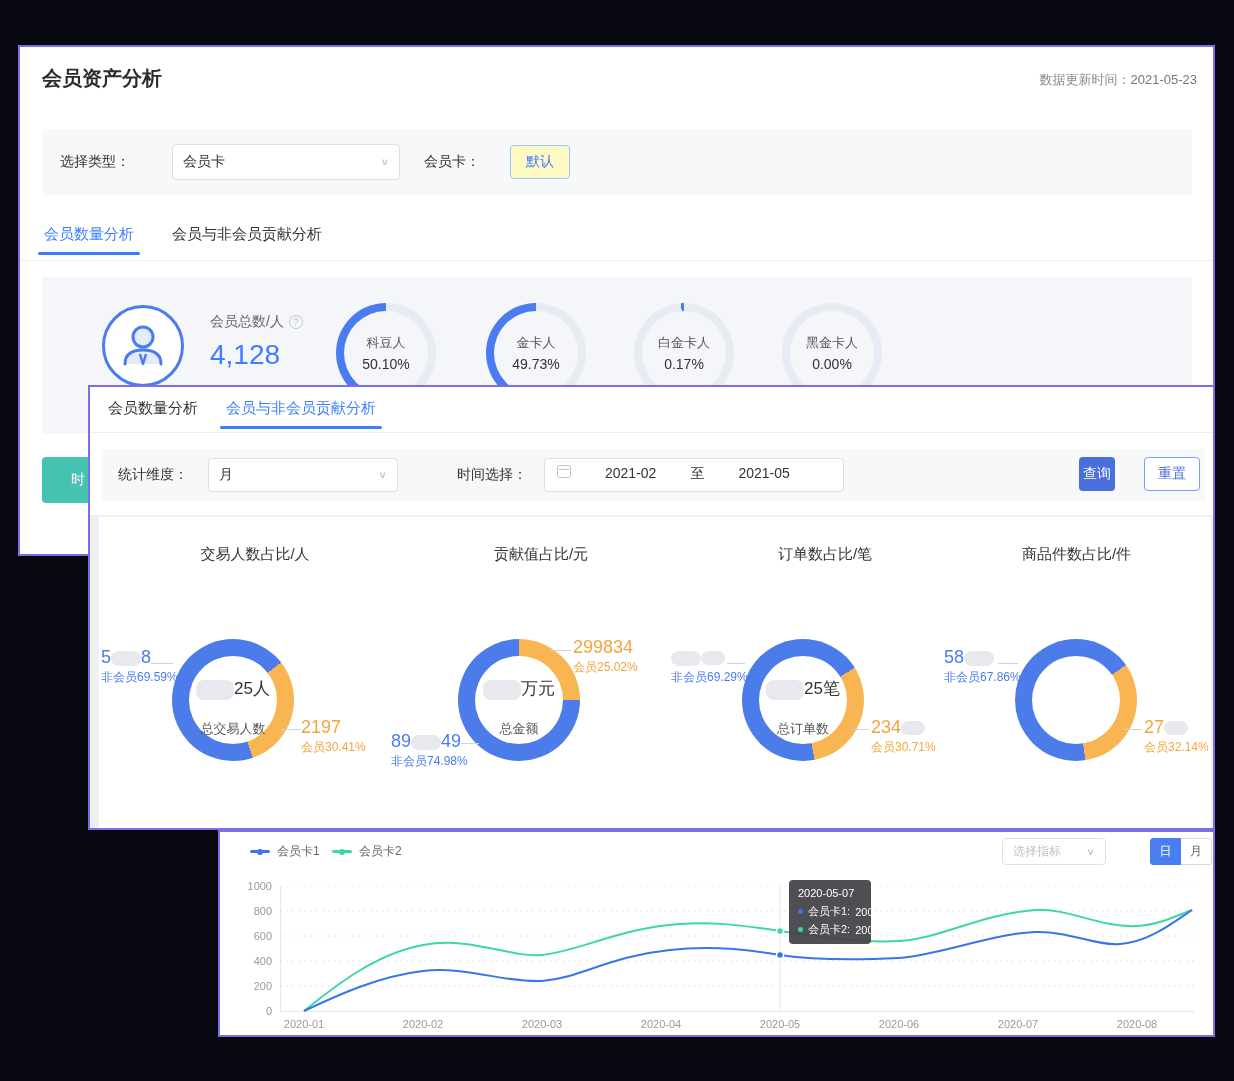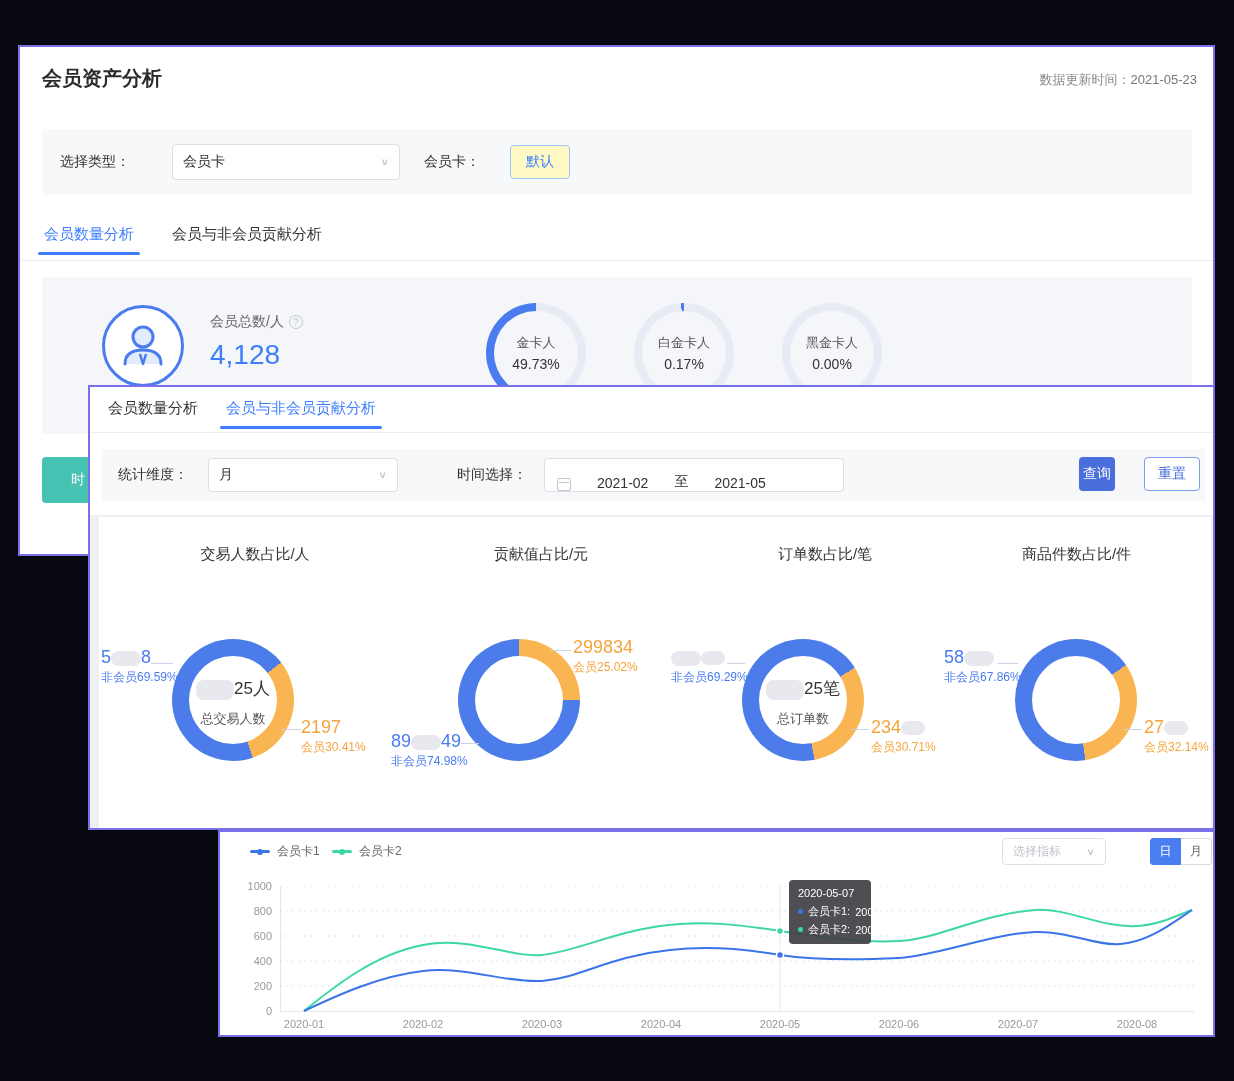--- a/index.html
+++ b/index.html
@@ -53,38 +53,38 @@
   
   .tabsB { position:absolute; left:0; top:0; width:100%; height:46px; border-bottom:1px solid #ebedf1; }
   .tabsB .tab { top:12px; }
   .tabsB .t1 { left:18px; }
   .tabsB .t2 { left:136px; }
   .filterbarB { position:absolute; left:12px; top:62px; width:1103px; height:52px; background:#f7f8fa; }
   .dimLbl { position:absolute; left:16px; top:17px; }
   .dimSel { left:106px; top:9px; width:190px; height:34px; }
   .timeLbl { position:absolute; left:355px; top:17px; }
   .dateRange { position:absolute; left:442px; top:9px; width:300px; height:34px; background:#fff;
-               border:1px solid #dcdfe6; border-radius:4px; display:flex; align-items:flex-end;
-               font-size:14px; color:#333; padding:0 12px; gap:26px; }
+               border:1px solid #dcdfe6; border-radius:4px; display:flex; align-items:flex-start;
+               font-size:14px; color:#333; padding:6px 12px; gap:34px; }
   .calIcon { width:14px; height:13px; border:1px solid #c0c4cc; border-radius:2px; position:relative; }
   .calIcon::before { content:""; position:absolute; left:1px; right:1px; top:3px; height:1px; background:#c0c4cc; }
   .zhi { color:#333; }
   .btnQuery { position:absolute; left:977px; top:8px; width:36px; height:34px; background:#4a6fdc;
               border:none; border-radius:4px; color:#fff; font-size:14px; cursor:pointer; }
   .btnReset { position:absolute; left:1042px; top:8px; width:56px; height:34px; background:#fff;
               border:1px solid #7d9bf0; border-radius:4px; color:#4a6fdc; font-size:14px; cursor:pointer; }
   .cardsArea { position:absolute; left:0; top:128px; width:1123px; height:313px; background:#eef0f4; }
   .card { position:absolute; top:2px; height:311px; width:312px; background:#fff; }
   .c1 { left:9px; } .c2 { left:295px; } .c3 { left:579px; } .c4 { left:852px; width:269px;}
   .cardTitle { position:absolute; left:0; top:28px; width:100%; text-align:center; font-size:15px; color:#333; }
   .donut { position:absolute; left:73px; top:122px; width:122px; height:122px; border-radius:50%; }
   .donut::after { content:""; position:absolute; inset:17px; border-radius:50%; background:#fff; }
   .donutCenter { position:absolute; left:53px; top:160px; width:162px; text-align:center; z-index:2; }
   .dcv { font-size:17px; color:#333; }
-  .dcl { font-size:13px; color:#555; margin-top:10px; }
+  .dcl { font-size:13px; color:#555; margin-top:20px; }
   .blob { display:inline-block; background:#e8e9ee; border-radius:8px; vertical-align:middle; }
   .blob.md { width:30px; height:15px; }
   .blob.lg { width:38px; height:20px; }
   .blob.sm { width:24px; height:14px; }
   .lbl { position:absolute; line-height:1.35; z-index:2;}
   .lblVal { font-size:18px; }
   .lblPct { font-size:12px; }
   .lbl.blue .lblVal, .lbl.blue .lblPct { color:#4a7cf0; }
   .lbl.orange .lblVal, .lbl.orange .lblPct { color:#f5a43c; }
   .lbl-lt { left:2px; top:128px; }
@@ -155,20 +155,27 @@
         <path d="M8 44 q0 -14 18 -14 q18 0 18 14" fill="#e3ecfd" stroke="#4a7cf0" stroke-width="3" stroke-linecap="round"></path>
         <path d="M23 34 l3 10 l3 -10" fill="none" stroke="#4a7cf0" stroke-width="2.5" stroke-linejoin="round"></path>
       </svg>
     </div>
     <div class="totLbl">
       <span>会员总数/人</span>
       <span class="qicon">?</span>
     </div>
     <div class="totVal">4,128</div>
 
+    <div class="ringItem r1">
+      <div class="ringBg" style="background: conic-gradient(rgb(74, 124, 240) 0deg, rgb(74, 124, 240) 50.1%, rgb(231, 235, 243) 0deg);"></div>
+      <div class="ringTxt">
+          <span class="ringName">科豆人</span>
+        <span class="ringPct">50.10%</span>
+        </div>
+    </div>
     <div class="ringItem r2">
       <div class="ringBg" style="background: conic-gradient(rgb(74, 124, 240) 0deg, rgb(74, 124, 240) 49.73%, rgb(231, 235, 243) 0deg);"></div>
       <div class="ringTxt">
           <span class="ringName">金卡人</span>
         <span class="ringPct">49.73%</span>
         </div>
     </div>
     <div class="ringItem r3">
       <div class="ringBg" style="background: conic-gradient(rgb(74, 124, 240) 0deg, rgb(74, 124, 240) 0.9%, rgb(231, 235, 243) 0deg);"></div>
       <div class="ringTxt">
@@ -233,20 +240,24 @@
       <div class="lbl orange lbl-rb">
         <div class="lblVal"><span>2197</span></div>
         <div class="lblPct">会员30.41%</div>
       </div>
       <div class="conn" style="left:182px; top:212px; width:20px;"></div>
     </div>
 
     <div class="card c2">
       <div class="cardTitle">贡献值占比/元</div>
       <div class="donut" style="background: conic-gradient(rgb(75, 124, 234) 0deg, rgb(75, 124, 234) 0deg, rgb(248, 181, 81) 0deg, rgb(248, 181, 81) 90deg, rgb(75, 124, 234) 90deg, rgb(75, 124, 234) 360deg);"></div>
+      <div class="donutCenter">
+        <div class="dcv"><span class="blob lg"></span><span>万元</span></div>
+        <div class="dcl">总金额</div>
+      </div>
       <div class="lbl orange lbl-rt">
         <div class="lblVal"><span>299834</span></div>
         <div class="lblPct">会员25.02%</div>
       </div>
       <div class="conn" style="left:166px; top:133px; width:20px;"></div>
       <div class="lbl blue lbl-lb">
         <div class="lblVal"><span>89</span><span class="blob md"></span><span>49</span></div>
         <div class="lblPct">非会员74.98%</div>
       </div>
       <div class="conn" style="left:76px; top:226px; width:18px;"></div>

